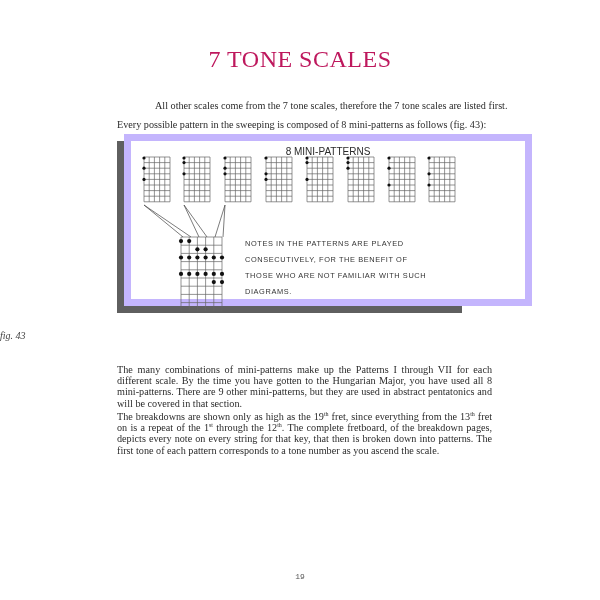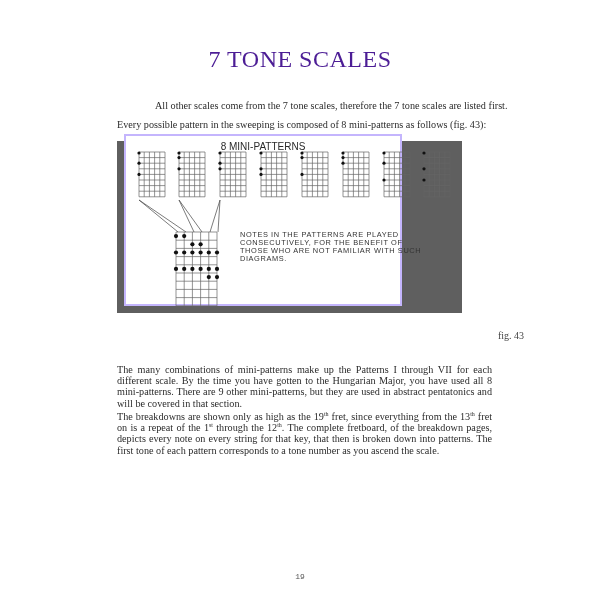--- a/index.html
+++ b/index.html
@@ -2,52 +2,52 @@
 <html><head>
   <meta charset="utf-8">
   <style>
     html, body { margin:0; padding:0; }
     body {
       width:600px; height:600px; background:#ffffff; position:relative; overflow:hidden;
       font-family:"Liberation Serif", "DejaVu Serif", serif; color:#1e1e1e;
     }
     .title {
       position:absolute; left:0; width:600px; top:46px; text-align:center;
-      font-size:24px; letter-spacing:0.5px; color:#4c1d95;
+      font-size:24px; letter-spacing:0.5px; color:#be185d;
     }
     .para {
       position:absolute; left:117px; width:375px; font-size:10.2px; line-height:11.2px; color:#2b2b2b;
       text-align:justify;
     }
     .para sup { font-size:6px; line-height:0; vertical-align:super; }
     #p1 { top:100px;margin-left:38px; }
     #p2 { top:119px; }
     #p3 { top:364px; }
     #p4 { top:411px; }
 
     .fig-shadow {
       position:absolute; left:117px; top:141px; width:345px; height:172px; background:#5f5f5f;
     }
     .fig-box {
-      position:absolute; left:124px; top:134px; width:278px; height:172px;
-      background:#ffffff; border:2px solid #c4b5fd; box-sizing:border-box;
+      position:absolute; left:124px; top:134px; width:408px; height:172px;
+      background:#ffffff; border:7px solid #c4b5fd; box-sizing:border-box;
     }
     .fig-heading {
       position:absolute; top:5px; left:0; width:100%; text-align:center;
       font-family:"Liberation Sans","DejaVu Sans",sans-serif; font-size:10px; color:#2a2a2a;
     }
     .fig-note {
       position:absolute; left:114px; top:95px; width:190px;
-      font-family:"Liberation Sans","DejaVu Sans",sans-serif; font-size:7.4px; line-height:8px;
+      font-family:"Liberation Sans","DejaVu Sans",sans-serif; font-size:7.4px; line-height:16px;
       color:#333; letter-spacing:0.6px;
     }
     svg { position:absolute; left:0; top:0; }
     .caption {
-      position:absolute; top:330px; left:0; width:524px; text-align:right;
-      font-size:10px; color:#444;
+      position:absolute; top:330px; left:0; width:524px; text-align:left;
+      font-style:italic; font-size:10px; color:#444;
     }
     .pagenum {
       position:absolute; top:572px; left:0; width:600px; text-align:center;
       font-family:Liberation Mono, monospace; font-size:8px; color:#555;
     }
   </style>
 </head>
 <body>
 
 <div class="title">7 TONE SCALES</div>

